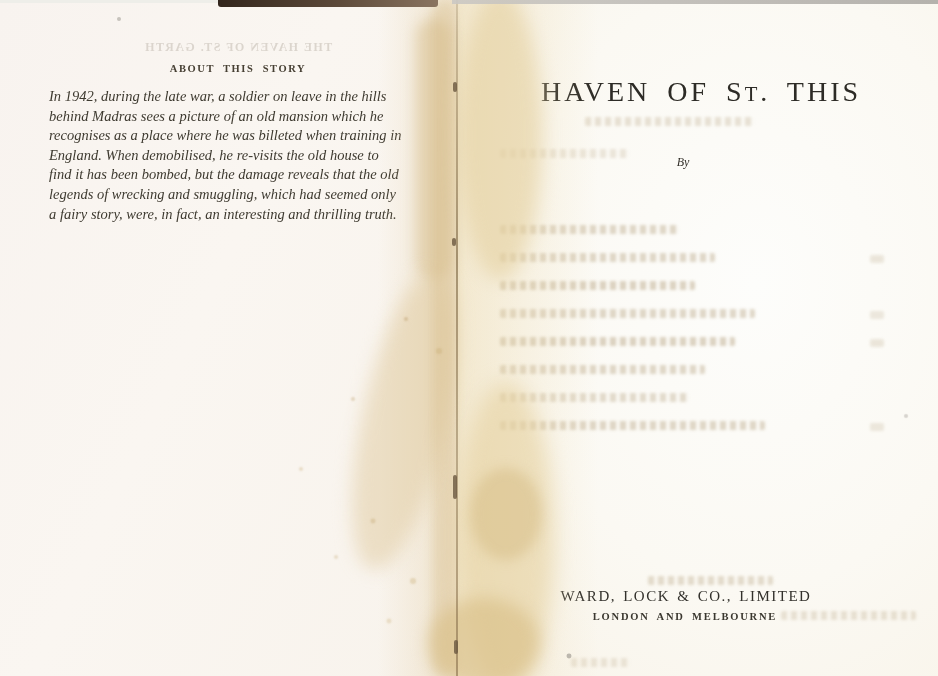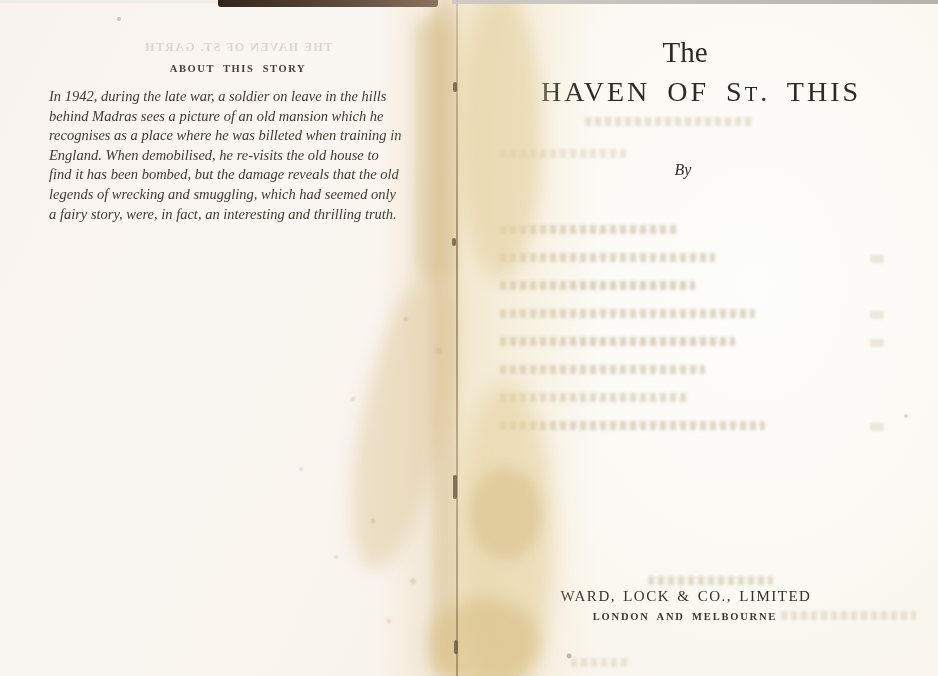--- a/index.html
+++ b/index.html
@@ -72,21 +72,21 @@
   .story-para .fit-line {
     display:block; white-space:nowrap; height:19.6px;
     font-style:italic; font-size:14.5px; color:#3e3a30;
   }
 
   
   .rp-line { position:absolute; left:0; right:0; text-align:center; color:#2d2b26; }
   .title-top  { top:36px;  font-size:29px; transform:translateX(-12px); }
   .title-main { top:76px;  font-size:28px; letter-spacing:3px; word-spacing:7px; transform:translateX(4px); }
   .title-main .sc { font-size:.74em; }
-  .byline     { top:161px; font-size:16px; font-style:italic; transform:translateX(-14px); color:#33302a; }
+  .byline     { top:155px; font-size:12px; font-style:italic; transform:translateX(-14px); color:#33302a; }
   .author     { top:179px; font-size:24px; letter-spacing:.5px; transform:translateX(-16px); }
   .publisher  { top:588px; font-size:15px; letter-spacing:1.5px; word-spacing:2px; transform:translateX(-11px); color:#33312c; }
   .pub-loc    { top:611px; font-size:10.5px; font-weight:bold; letter-spacing:1.8px; word-spacing:3px; transform:translateX(-12px); color:#3a372f; }
 
   
   .ghost-line { position:absolute; height:9px; border-radius:2px;
     background:repeating-linear-gradient(90deg, rgba(172,150,112,.8) 0 6px, rgba(172,150,112,.05) 6px 10px);
     filter:blur(1.4px); }
   .ghost-num { position:absolute; width:14px; height:8px; border-radius:2px;
     background:rgba(172,150,112,.65); filter:blur(1.5px); }
@@ -104,21 +104,20 @@
       <span class="fit-line" style="transform-origin: left center; transform: scaleX(1);">behind Madras sees a picture of an old mansion which he</span>
       <span class="fit-line" style="transform-origin: left center; transform: scaleX(1);">recognises as a place where he was billeted when training in</span>
       <span class="fit-line" style="transform-origin: left center; transform: scaleX(1);">England.  When demobilised, he re-visits the old house to</span>
       <span class="fit-line" style="transform-origin: left center; transform: scaleX(1);">find it has been bombed, but the damage reveals that the old</span>
       <span class="fit-line" style="transform-origin: left center; transform: scaleX(1);">legends of wrecking and smuggling, which had seemed only</span>
       <span class="fit-line" style="transform-origin: left center; transform: scaleX(1);">a fairy story, were, in fact, an interesting and thrilling truth.</span>
     </div>
   </div>
 
   <div class="page page-right">
-    <div class="rp-line title-top">The</div>
     <div class="rp-line title-main"><span>HAVEN OF S</span><span class="sc">T</span><span>. THIS</span></div>
     <div class="rp-line byline">By</div>
     <div class="rp-line publisher">WARD, LOCK &amp; CO., LIMITED</div>
     <div class="rp-line pub-loc">LONDON AND MELBOURNE</div>
 
     <div class="ghost-line" style="left:129px; top:117px; width:170px; opacity:.32;"></div>
     <div class="ghost-line" style="left:44px;  top:149px; width:130px; opacity:.26;"></div>
     <div class="ghost-line" style="left:44px;  top:225px; width:180px; opacity:.45;"></div>
     <div class="ghost-line" style="left:44px;  top:253px; width:215px; opacity:.45;"></div>
     <div class="ghost-line" style="left:44px;  top:281px; width:195px; opacity:.5;"></div>

